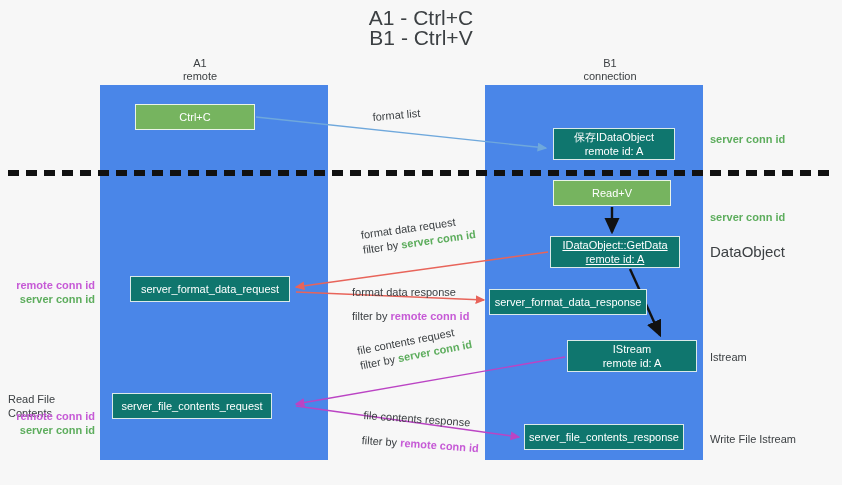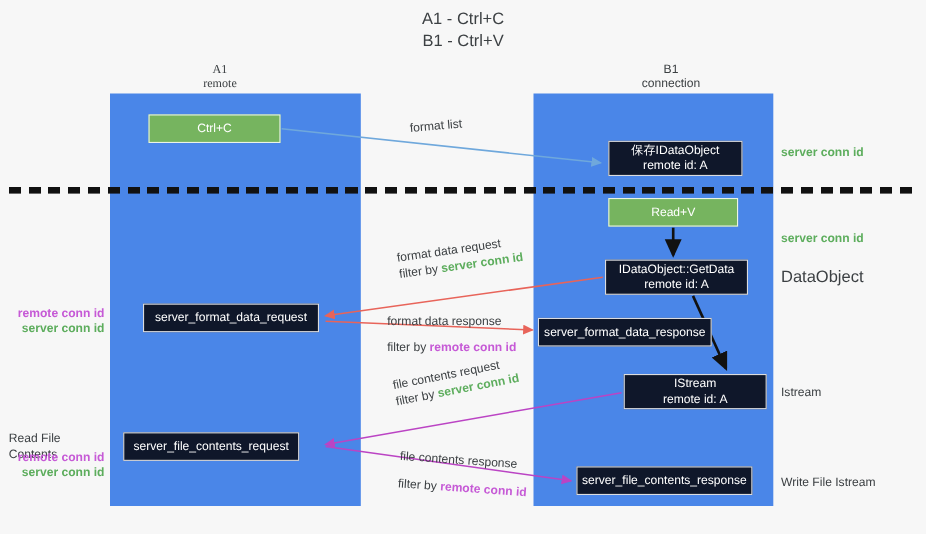--- a/index.html
+++ b/index.html
@@ -18,35 +18,35 @@
   #canvas {
     position: absolute;
     inset: 0;
   }
 
   
   #title {
     position: absolute;
     left: 0; right: 0; top: 8px;
     text-align: center;
-    font-size: 15px;
+    font-size: 21px;
     line-height: 20px;
     color: #3c4043;
   }
 
   
   .col-head {
     position: absolute;
     text-align: center;
     font-size: 11px;
     line-height: 13px;
     color: #3c4043;
     width: 160px;
   }
-  #head-a1 { left: 120px; top: 57px; font-family: Liberation Serif, serif; }
+  #head-a1 { left: 120px; top: 57px; }
   #head-b1 { left: 530px; top: 57px; }
 
   
   .lane {
     position: absolute;
     top: 85px;
     height: 375px;
     background: #4a86e8;
   }
   #lane-a1 { left: 100px; width: 228px; }
@@ -74,27 +74,27 @@
     align-items: center;
     justify-content: center;
     text-align: center;
     color: #ffffff;
     font-size: 11px;
     line-height: 14px;
     border: 1px solid rgba(255,255,255,0.85);
     z-index: 4;
   }
   .node.green  { background: #6aa84f; background: #76b45f; }
-  .node.orange { background: #0f172a; }
+  .node.orange { background: #0f766e; }
   .node .l2 { font-size: 11px; }
 
   #n-ctrlc   { left: 135px; top: 104px;  width: 120px; height: 26px; }
   #n-save    { left: 553px; top: 128px;  width: 122px; height: 32px; }
   #n-ctrlv   { left: 553px; top: 180px;  width: 118px; height: 26px; }
-  #n-getdata { left: 550px; top: 236px;  width: 130px; height: 32px; }
+  #n-getdata { left: 550px; top: 236px;  width: 130px; height: 32px; text-decoration: underline; }
   #n-fdreq   { left: 130px; top: 276px;  width: 160px; height: 26px; }
   #n-fdresp  { left: 489px; top: 289px;  width: 158px; height: 26px; }
   #n-istream { left: 567px; top: 340px;  width: 130px; height: 32px; }
   #n-fcreq   { left: 112px; top: 393px;  width: 160px; height: 26px; }
   #n-fcresp  { left: 524px; top: 424px;  width: 160px; height: 26px; }
 
   
   .side {
     position: absolute;
     font-size: 11px;

